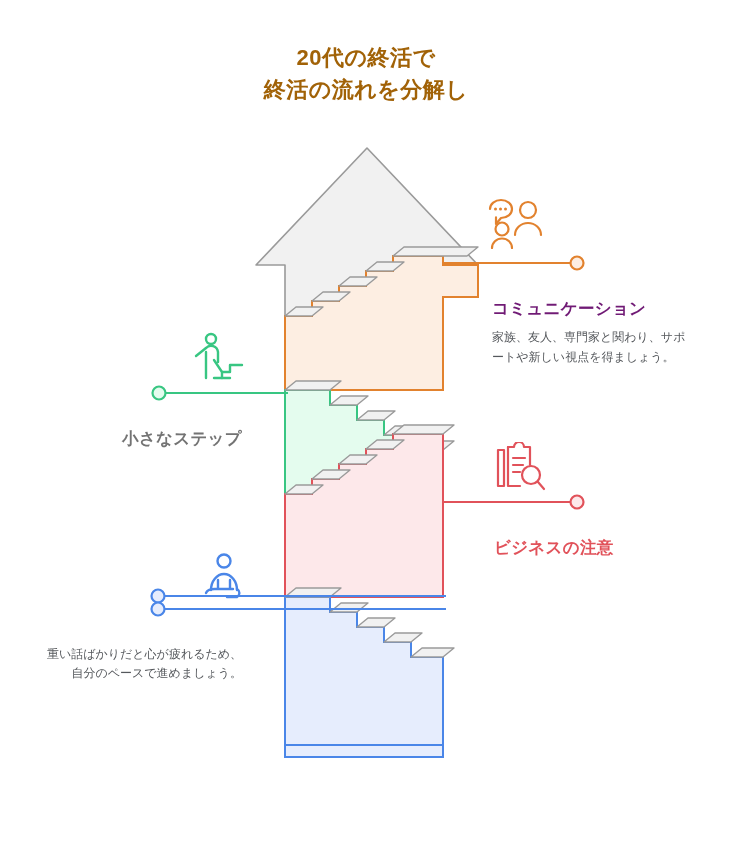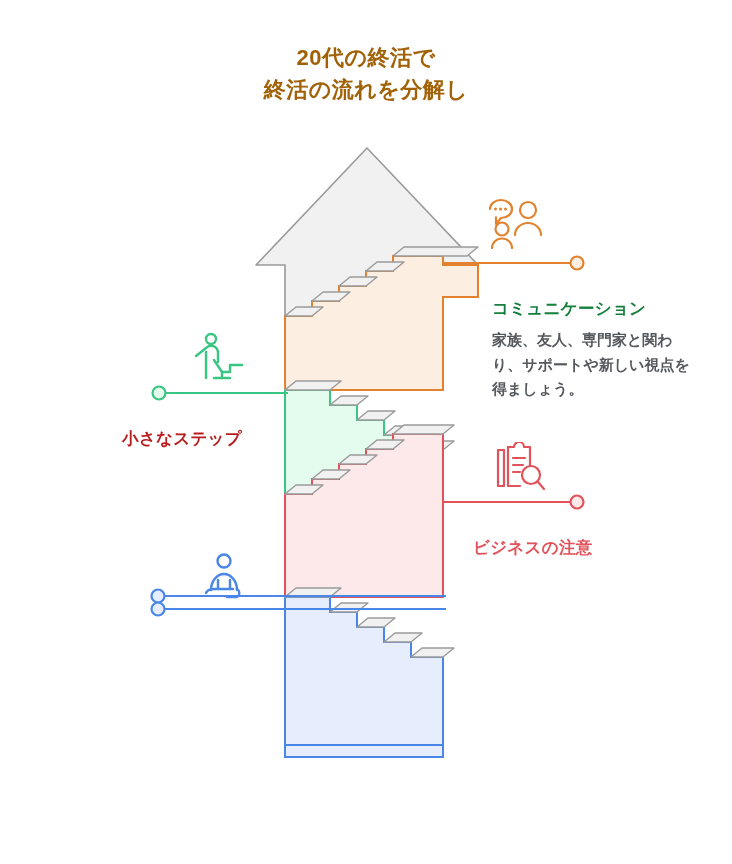--- a/index.html
+++ b/index.html
@@ -45,25 +45,24 @@
   .label-block.align-left  { text-align: left; }
 
   .label-heading {
     font-size: 16.5px;
     font-weight: bold;
     line-height: 1.3;
     margin: 0 0 9px 0;
     letter-spacing: 0.3px;
   }
   .label-body {
-    font-size: 15px;
+    font-size: 12px;
     line-height: 1.62;
     color: #55585c;
     margin: 0;
-    font-weight: bold;
   }
 
   .icon-box {
     position: absolute;
   }
   .icon-box svg { display: block; }
 
   
   #connectors, #stairs {
     position: absolute;
@@ -213,28 +212,29 @@
       <circle cx="26" cy="9" r="6.5"></circle>
       <path d="M13 38 a13 16 0 0 1 26 0"></path>
       <path d="M20 28 l0 8"></path>
       <path d="M32 28 l0 8"></path>
       <path d="M8 41 a9 5 0 0 1 9 -4 l18 0"></path>
       <path d="M39 37 a6 5 0 0 1 0 8 l-10 0"></path>
     </svg>
   </div>
 
   <div class="label-block align-left" style="left:492px; top:298px; width:200px;">
-    <p class="label-heading" style="color:#15803d;">コミュニケーション</p>
+    <p class="label-heading" style="color:#701a75;">コミュニケーション</p>
     <p class="label-body">家族、友人、専門家と関わり、サポートや新しい視点を得ましょう。</p>
   </div>
 
   <div class="label-block align-right" style="left:42px; top:428px; width:200px;">
-    <p class="label-heading" style="color:#b91c1c;">小さなステップ</p>
-  </div>
-
-  <div class="label-block align-left" style="left:473px; top:537px; width:205px;">
+    <p class="label-heading" style="color:#737373;">小さなステップ</p>
+  </div>
+
+  <div class="label-block align-left" style="left:494px; top:537px; width:205px;">
     <p class="label-heading" style="color:#E1525A;">ビジネスの注意</p>
   </div>
 
   <div class="label-block align-right" style="left:42px; top:645px; width:200px;">
+    <p class="label-body">重い話ばかりだと心が疲れるため、自分のペースで進めましょう。</p>
   </div>
 
 </div>
 
 </body></html>

